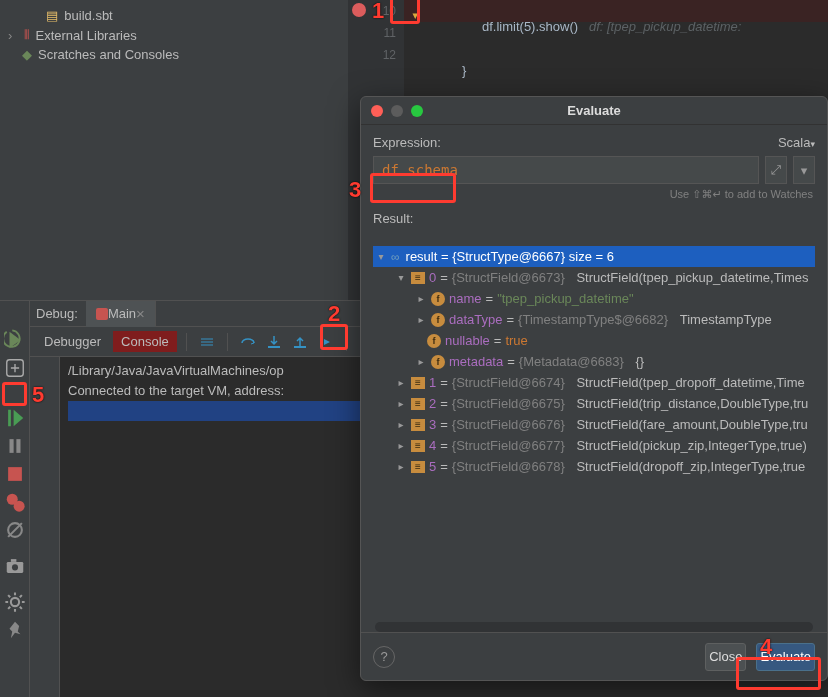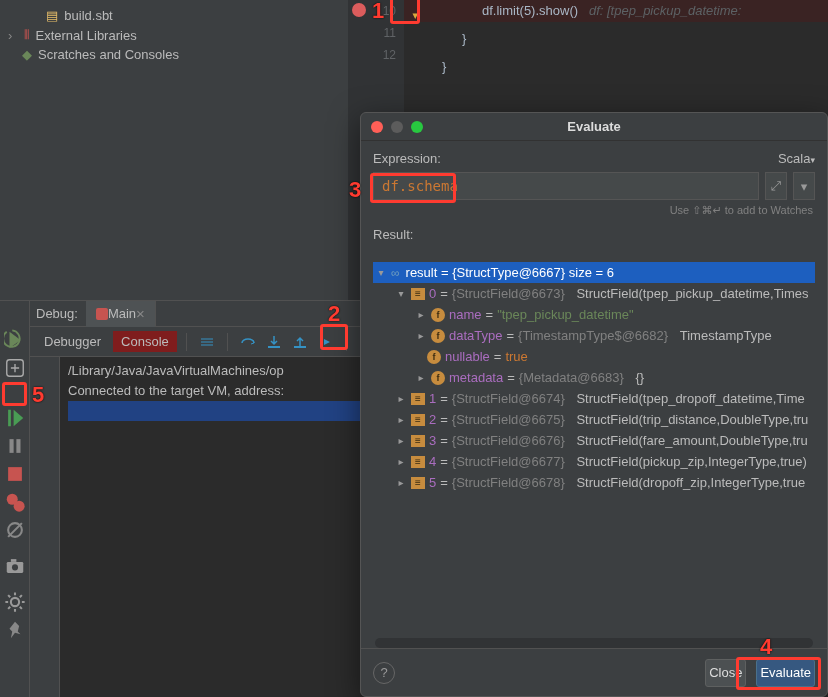--- a/index.html
+++ b/index.html
@@ -7,21 +7,21 @@
 .mono { font-family: Menlo, Consolas, monospace; }
 .project-panel { position: absolute; left: 0; top: 0; width: 348px; height: 300px; background: #3c3f41; padding: 6px 0; }
 .project-panel .item { display: flex; align-items: center; gap: 6px; padding: 2px 0 2px 18px; color: #bbb; font-size: 13px; }
 .project-panel .item.lib { padding-left: 8px; }
 .project-panel .chev { color: #888; width: 10px; display: inline-block; }
 .editor { position: absolute; left: 348px; top: 0; right: 0; height: 300px; background: #2b2b2b; }
 .gutter { position: absolute; left: 0; top: 0; width: 56px; background: #313335; height: 100%; }
 .gutter .ln { height: 22px; line-height: 22px; text-align: right; padding-right: 8px; color: #606366; font-size: 12px; }
 .gutter .ln10 { position: relative; }
 .code { position: absolute; left: 56px; top: 0; right: 0; }
-.code .line { height: 28px; line-height: 22px; padding-left: 38px; white-space: nowrap; }
+.code .line { height: 28px; line-height: 22px; padding-left: 38px; white-space: nowrap; margin-top: 16px; }
 .code .brace { color: #a9b7c6; }
 .code .hint { color: #5c6164; font-style: italic; }
 .bp { position: absolute; left: 4px; top: 3px; width: 14px; height: 14px; border-radius: 50%; background: #db5c5c; }
 .bp-line-bg { position:absolute; left:56px; top:0; right:0; height:22px; background:#3a2323; }
 .debug-panel { position: absolute; left: 0; top: 300px; right: 0; height: 397px; background: #3c3f41; border-top: 1px solid #515151; }
 .debug-header { position: absolute; left: 30px; top: 0; right: 0; height: 26px; border-bottom: 1px solid #515151; display: flex; align-items: center; gap: 8px; padding-left: 6px; }
 .debug-header .tab { display:flex; align-items:center; padding: 4px 10px; background:#4e5254; height: 26px; border-right:1px solid #515151;}
 .debug-header .tab .ico { width:12px; height:12px; background:#c75450; border-radius:2px; }
 .debug-header .close { color:#888; font-size: 15px; }
 .debug-toolbar { position: absolute; left: 30px; top: 26px; right: 0; height: 30px; border-bottom: 1px solid #515151; display: flex; align-items: center; padding-left: 6px; gap: 4px; }
@@ -29,21 +29,21 @@
 .ico-btn { width: 22px; height: 22px; display:flex; align-items:center; justify-content:center; color:#a9b7c6; border-radius:2px; }
 .ico-btn svg { width:16px; height:16px; }
 .left-strip { position:absolute; left:0; top:0; width:30px; height:100%; background:#3c3f41; border-right:1px solid #515151; display:flex; flex-direction:column; align-items:center; padding-top:28px; gap:6px;}
 .left-strip .btn { width:22px; height:22px; display:flex; align-items:center; justify-content:center; border-radius:2px;}
 .left-strip2 { position:absolute; left:30px; top:56px; width:30px; height:340px; border-right:1px solid #515151; display:flex; flex-direction:column; align-items:center; padding-top:6px; gap:6px;}
 .console-area { position:absolute; left:60px; top:56px; right:0; bottom:0; background:#2b2b2b; padding:4px 8px; font-size:13px; color:#bbb; }
 .console-area .row { height:20px; line-height:20px; white-space:nowrap; overflow:hidden; }
 .console-area .sel { background:#214283; color:#fff; }
 .hl { position:absolute; border:3px solid #ff3b30; border-radius:3px; pointer-events:none; z-index:50;}
 .num-badge { position:absolute; color:#ff3b30; font-weight:800; font-size:22px; z-index:51; text-shadow:0 0 2px #000;}
-.eval-window { position:absolute; left:360px; top:112px; width:468px; height:585px; background:#3c3f41; border:1px solid #555; border-radius:6px; box-shadow:0 8px 30px rgba(0,0,0,.5); z-index:40; display:flex; flex-direction:column;}
+.eval-window { position:absolute; left:360px; top:96px; width:468px; height:585px; background:#3c3f41; border:1px solid #555; border-radius:6px; box-shadow:0 8px 30px rgba(0,0,0,.5); z-index:40; display:flex; flex-direction:column;}
 .eval-title { height:28px; display:flex; align-items:center; justify-content:center; position:relative; border-bottom:1px solid #323232;}
 .eval-title .traffic { position:absolute; left:10px; display:flex; gap:8px;}
 .eval-title .traffic span { width:12px; height:12px; border-radius:50%; display:inline-block;}
 .eval-body { padding:10px 12px 0 12px; flex:1; display:flex; flex-direction:column; min-height:0;}
 .eval-label { color:#bbb; margin-bottom:6px; display:flex; justify-content:space-between;}
 .eval-label .lang { cursor:pointer; }
 .expr-row { display:flex; align-items:stretch; gap:6px; }
 .expr-input { flex:1; background:#45494a; border:1px solid #555; color:#cc7832; padding:4px 8px; font-family:Menlo,monospace; font-size:14px; height:28px;}
 .expr-expand, .expr-hist { width:22px; background:#45494a; border:1px solid #555; display:flex; align-items:center; justify-content:center; color:#999;}
 .expr-hint { text-align:right; color:#808080; font-size:11px; padding:4px 2px 10px 0;}

